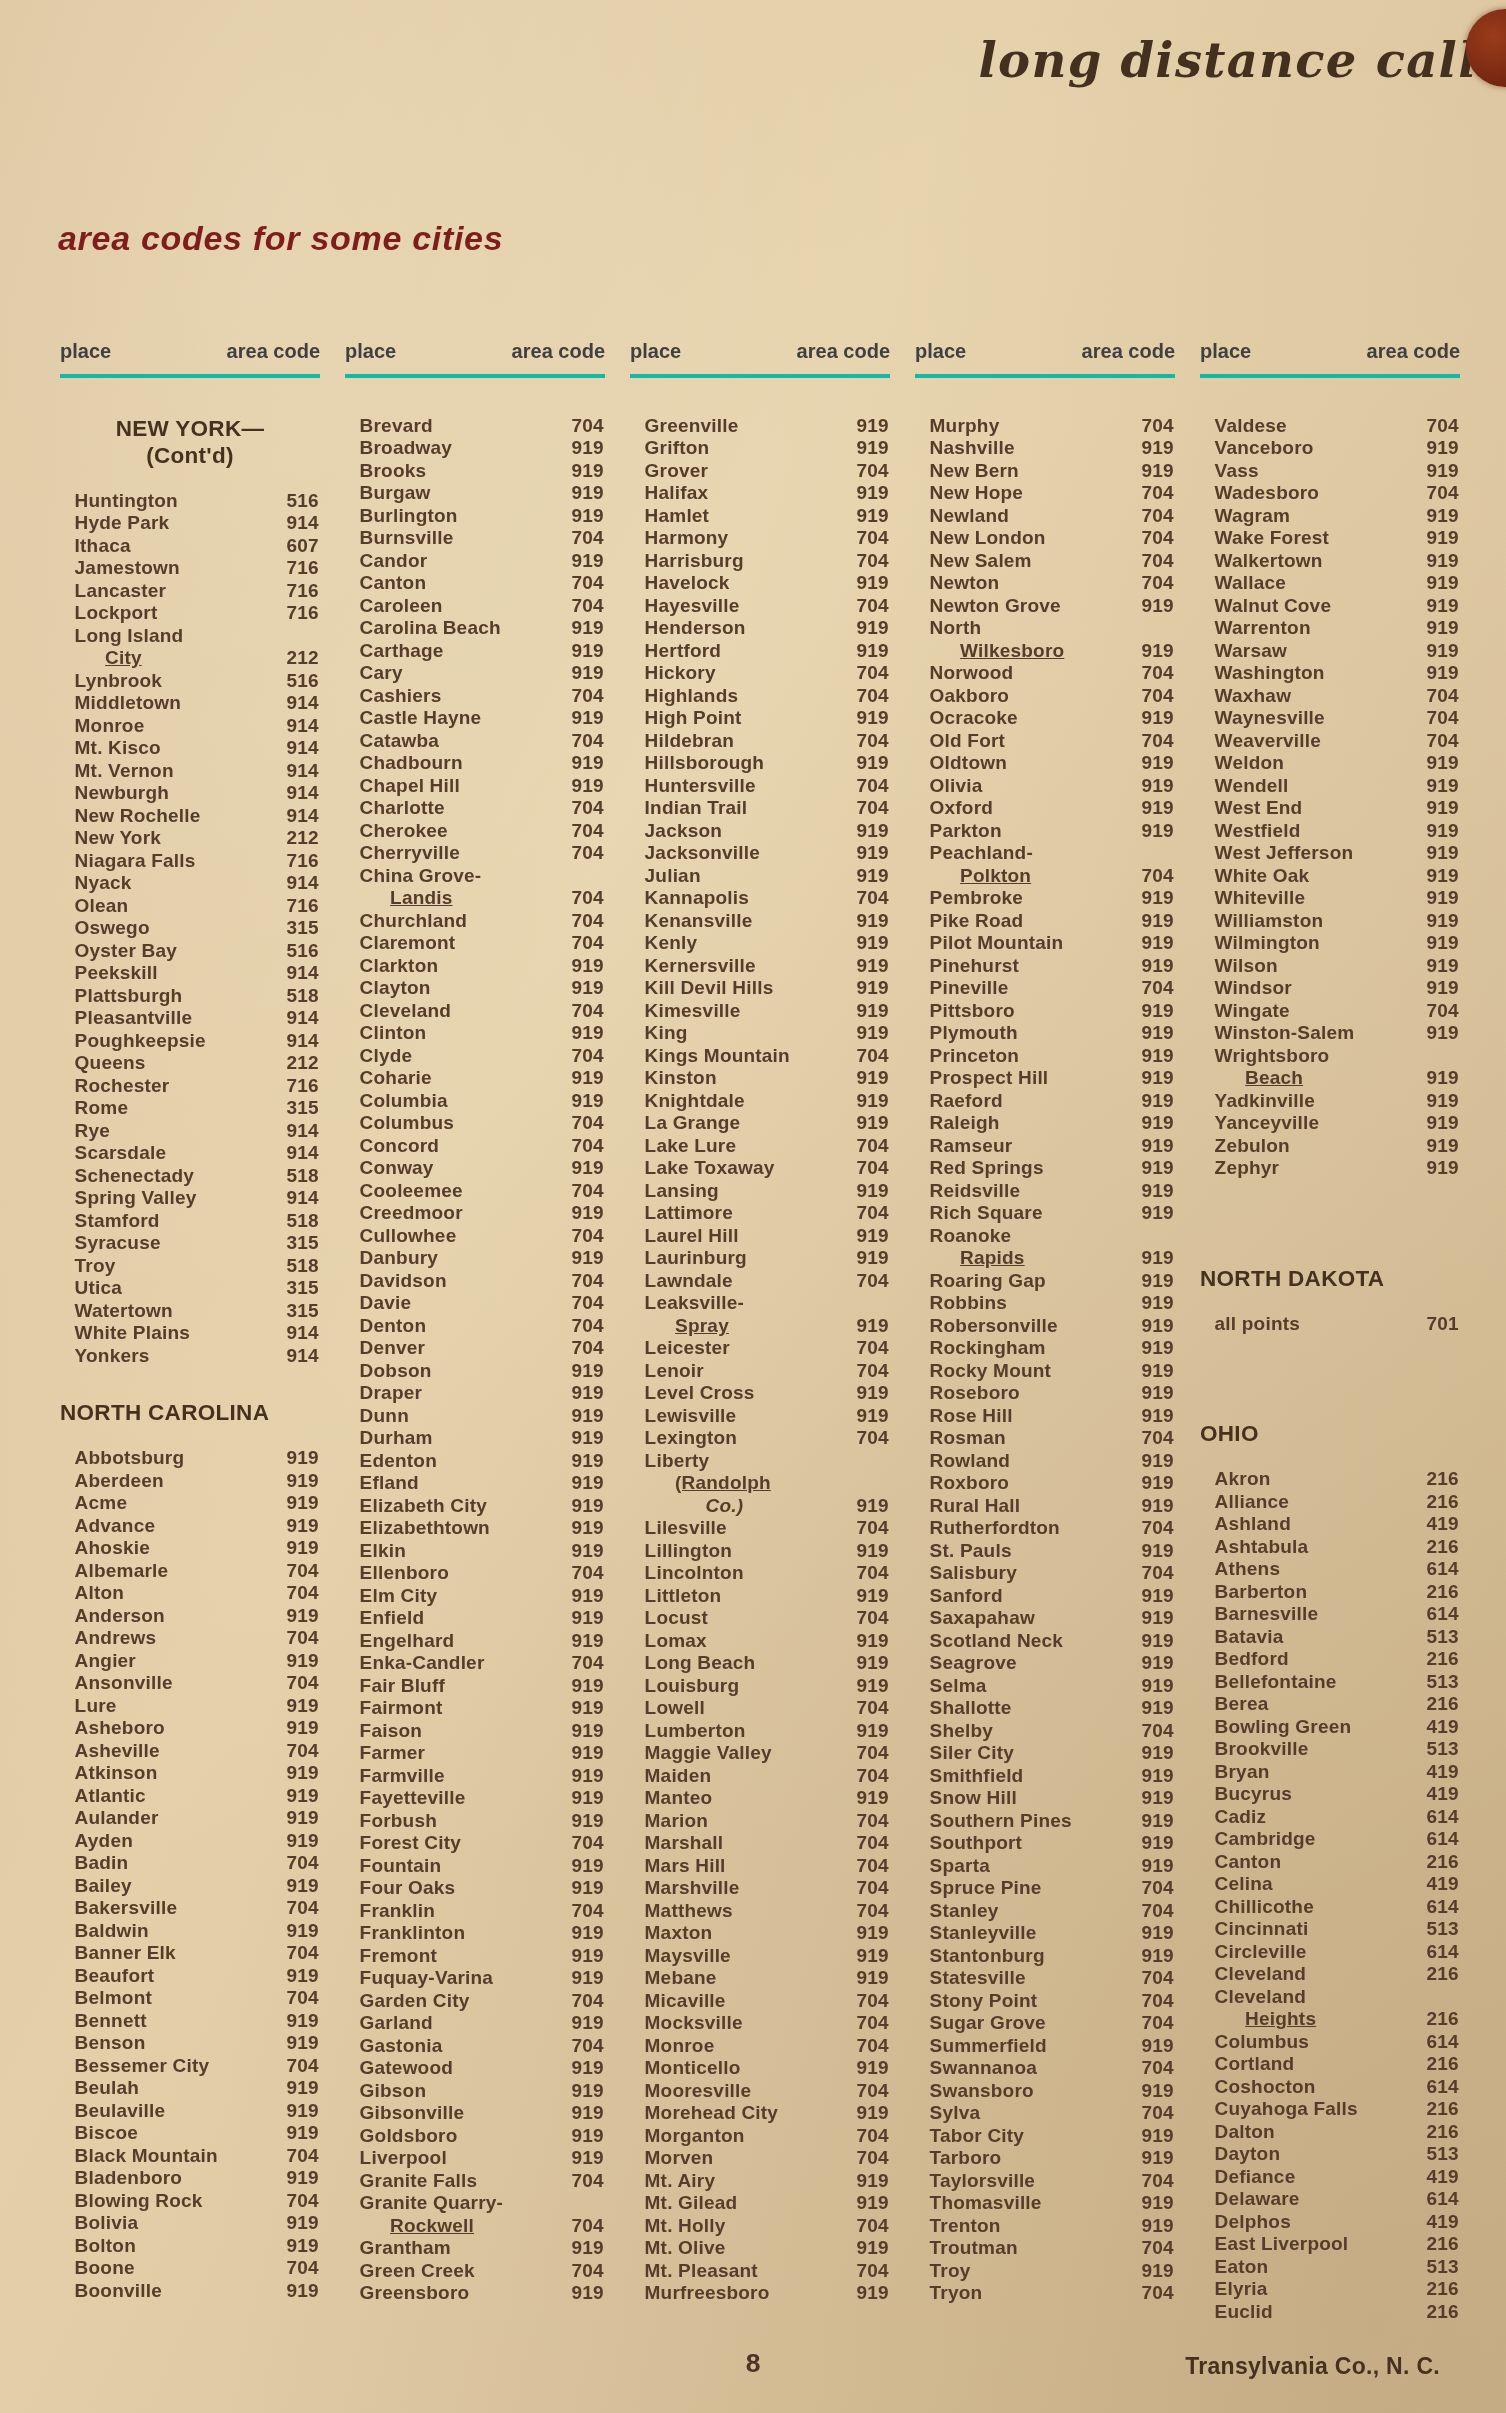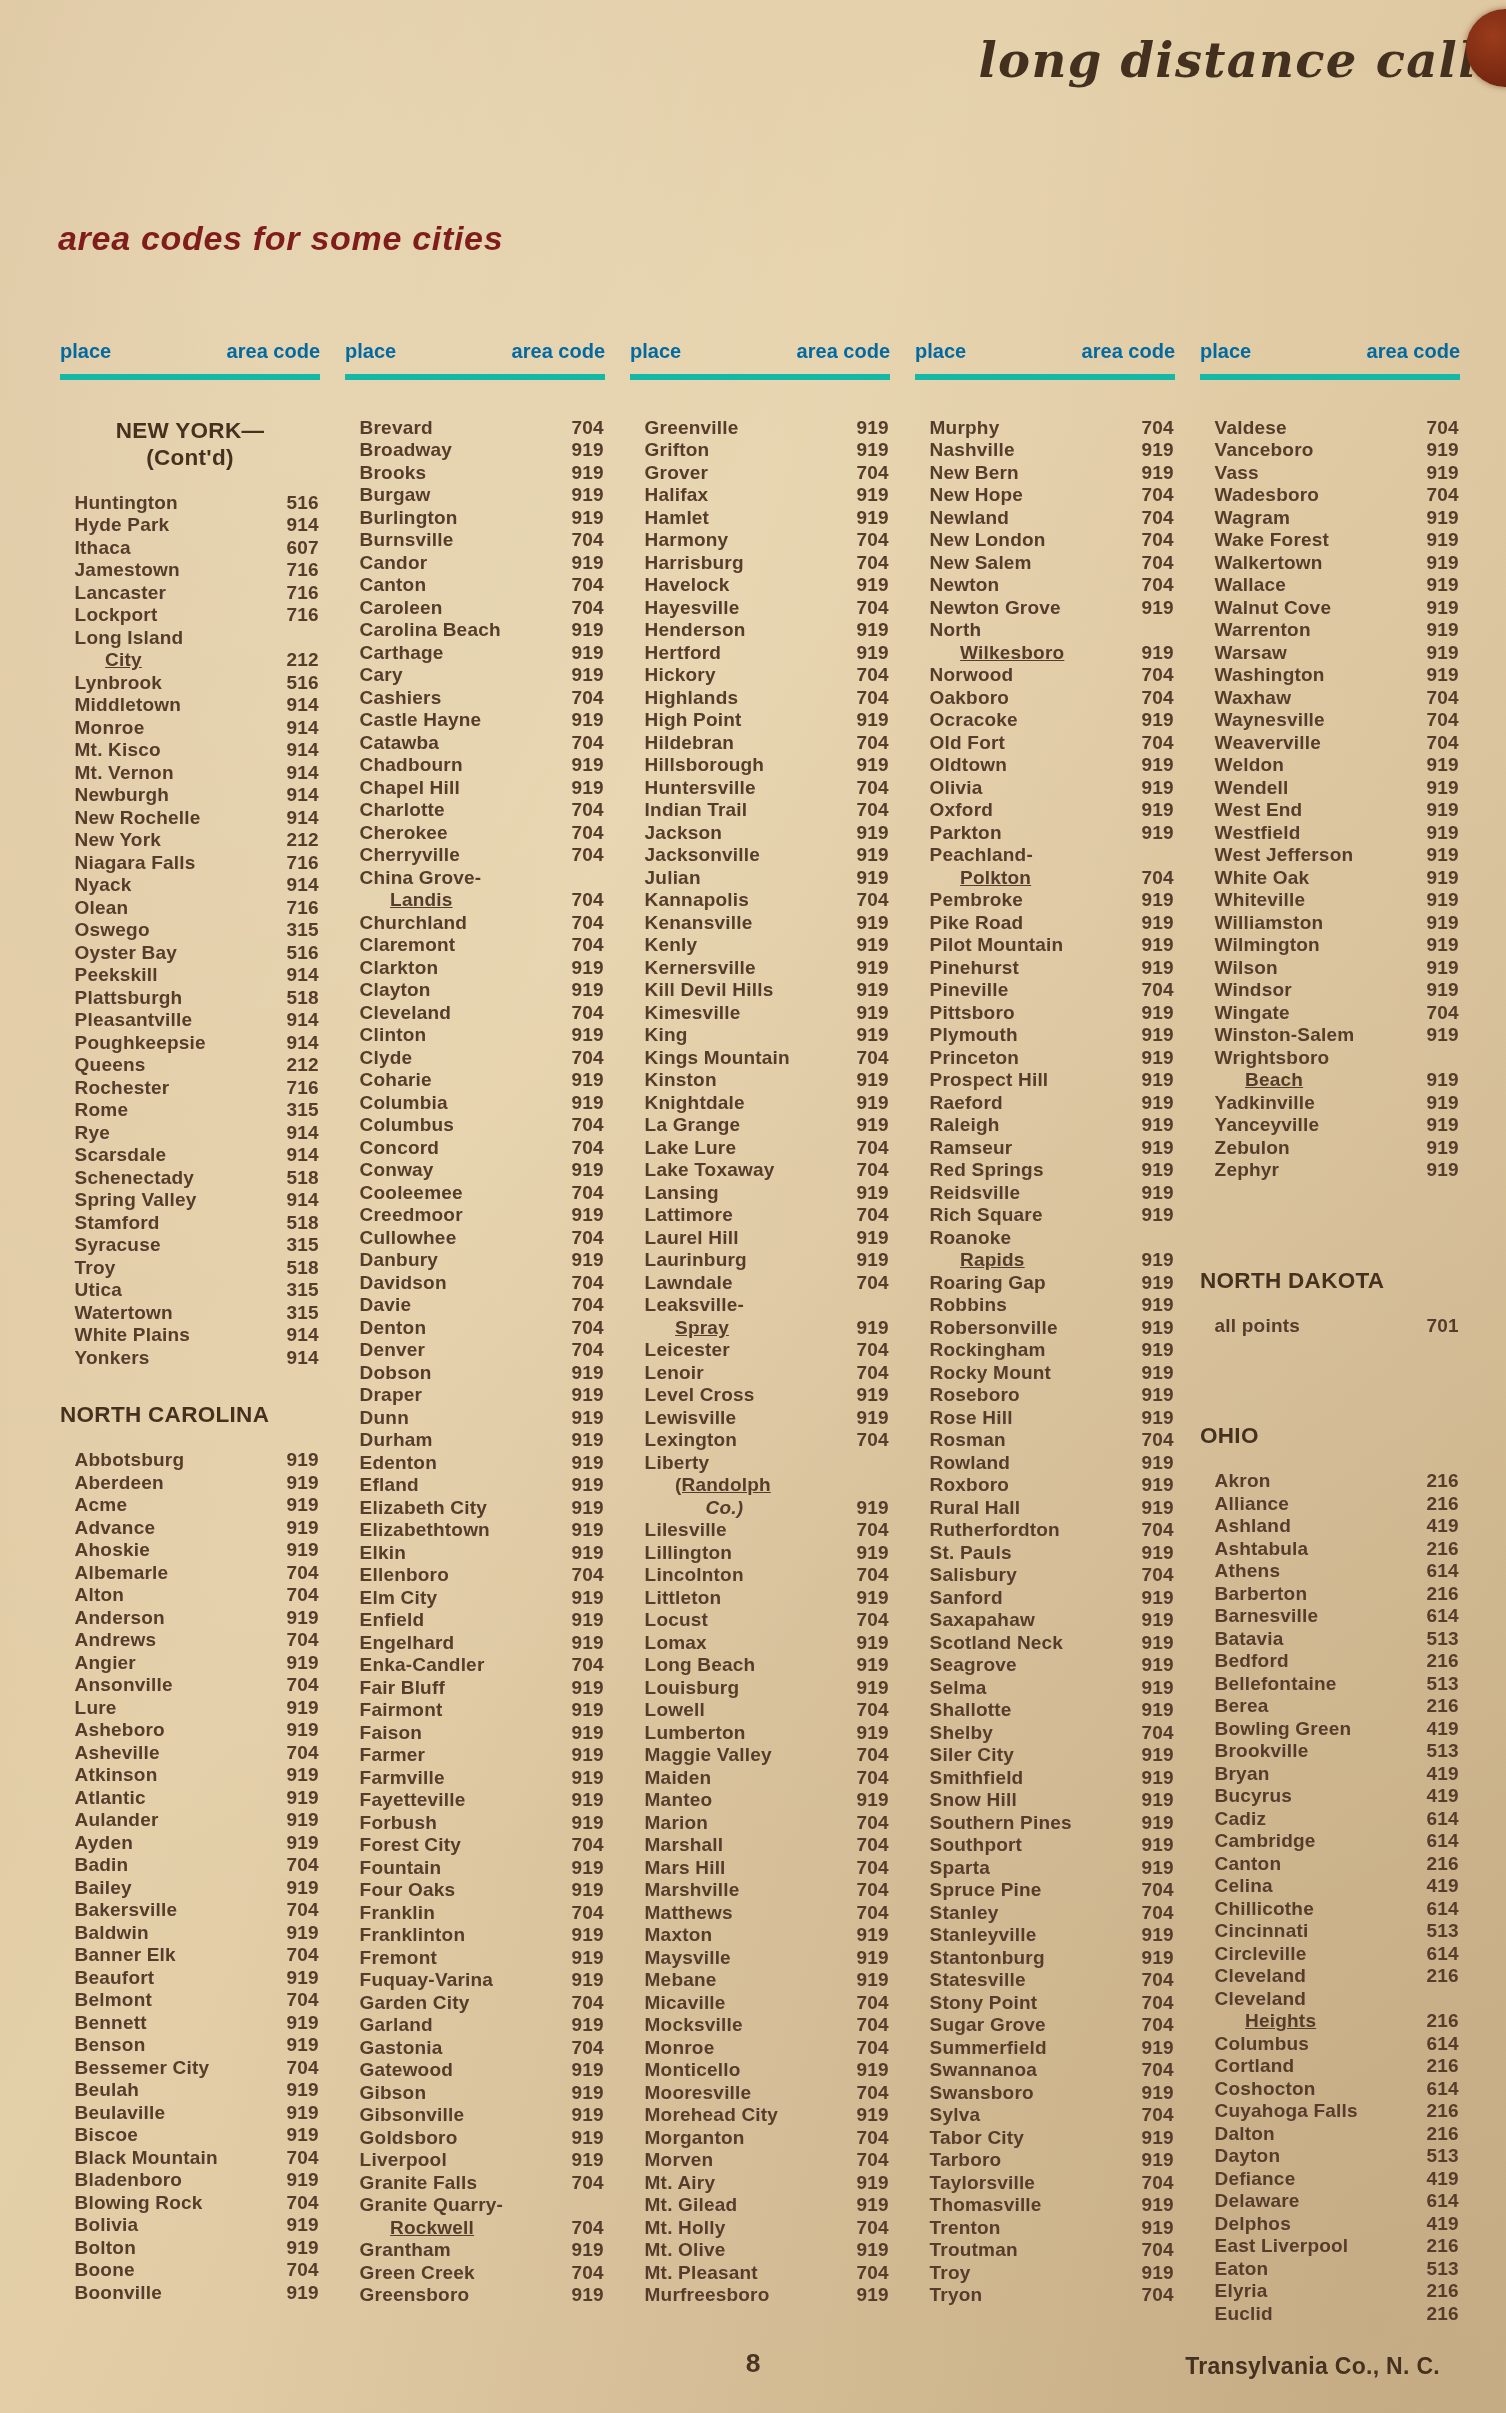--- a/index.html
+++ b/index.html
@@ -30,22 +30,22 @@
     background:radial-gradient(circle at 35% 35%, #9a3c1c 0%, #7c2a12 55%, #5f1f0c 100%);
     box-shadow:0 0 6.6px rgba(80,30,10,0.5);
   }
   .columns {
     position:absolute; top:340px; left:60px;
     display:flex; gap:25px;
   }
   .col { width:260px; flex:0 0 260px; }
   .col-head {
     display:flex; justify-content:space-between; align-items:baseline;
-    font-weight:bold; font-size:20px; color:#0369a1;
-    padding-bottom:10.6px; border-bottom:6px solid #14b8a6; margin-bottom:37px;
+    font-weight:bold; font-size:20px; color:#404040;
+    padding-bottom:10.6px; border-bottom:4px solid #14b8a6; margin-bottom:37px;
   }
   .state-heading {
     font-weight:bold; font-size:22.5px; line-height:27px;
     letter-spacing:0.3px; color:#46311f;
     margin:32px 0 21px 0;
   }
   .state-heading.gap { margin-top:85px; }
   .col-head + .state-heading { margin-top:0;text-align:center; }
   .row {
     display:flex; justify-content:space-between;

